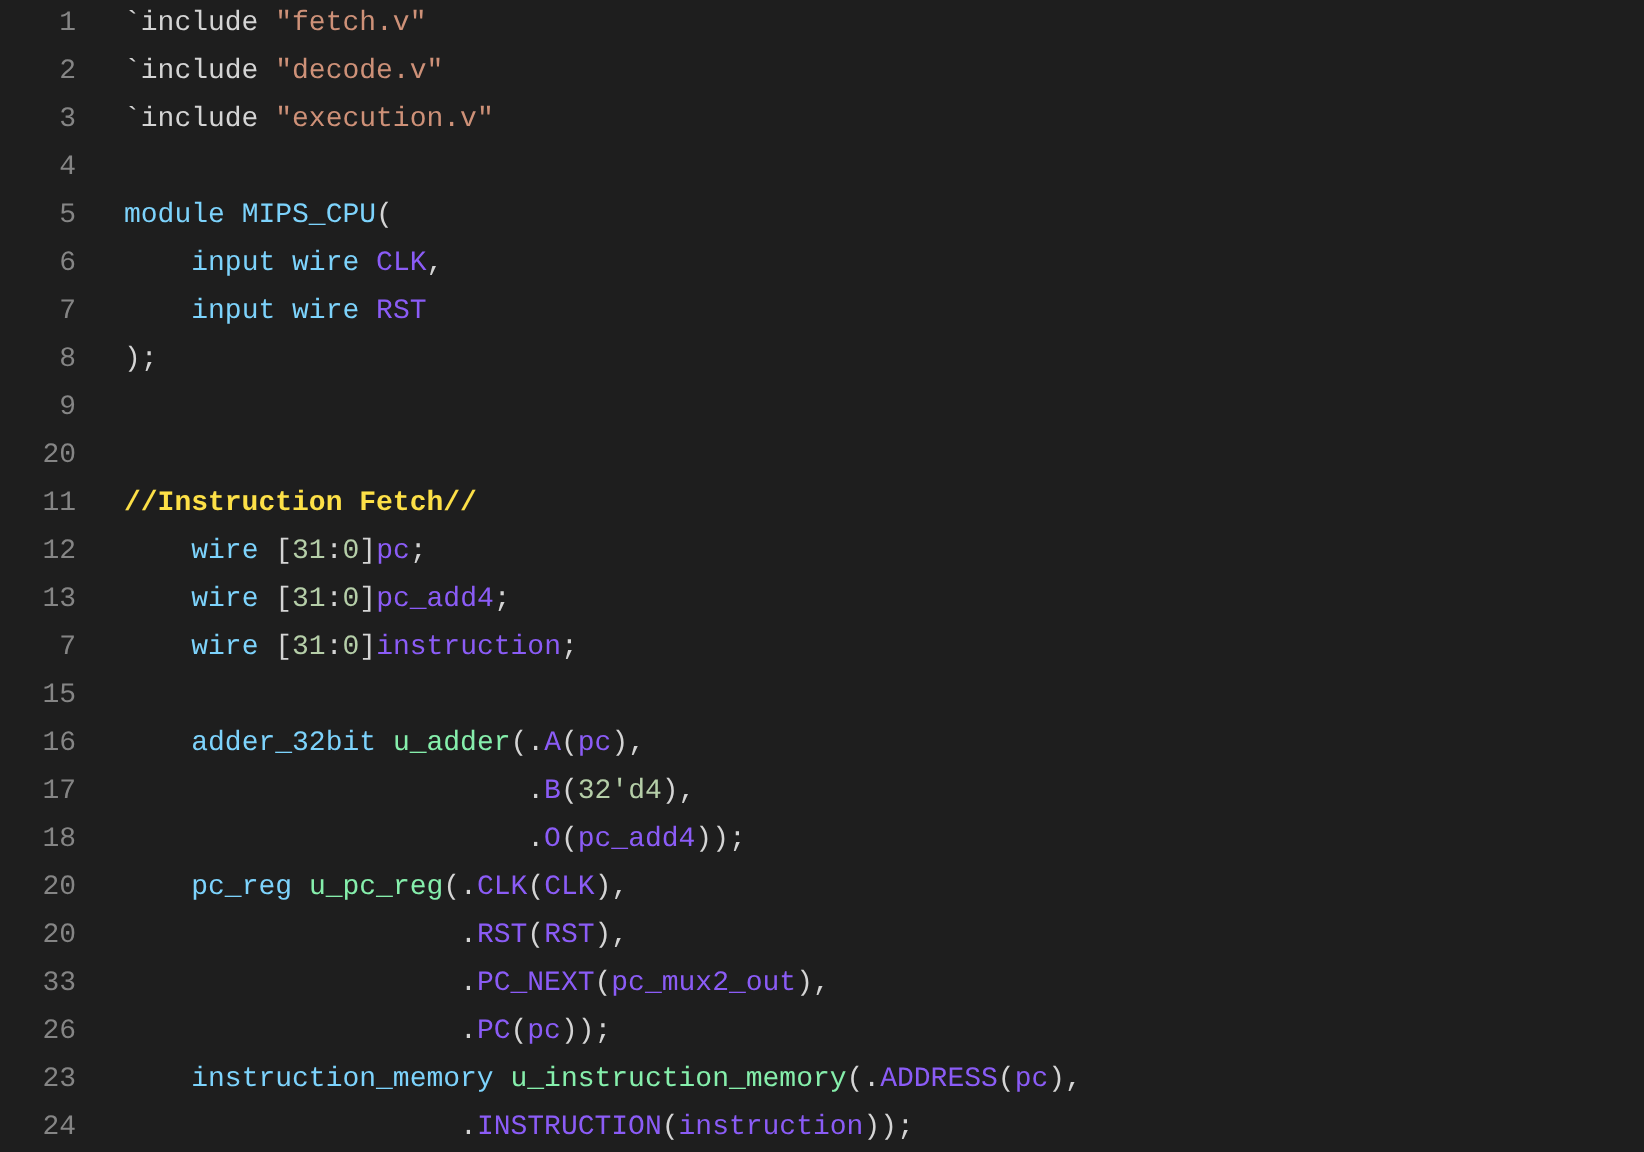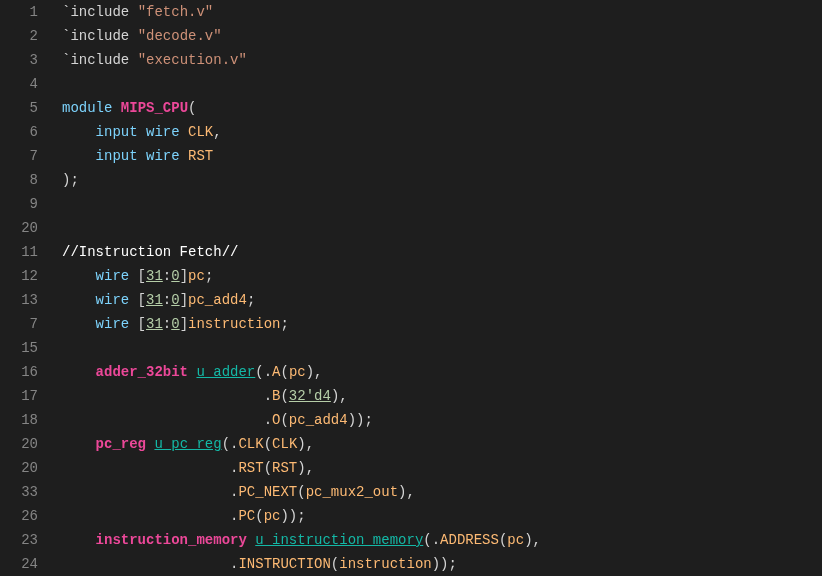--- a/index.html
+++ b/index.html
@@ -35,27 +35,27 @@
   .code {
     flex: 1;
     background: #1e1e1e;
     white-space: pre;
     padding-left: 6px;
   }
   .code .line {
     height: 24px;
     display: block;
   }
-  .tok-comment { color: #ffffff; }
+  .tok-comment { color: #fde047; font-weight: bold; }
   .tok-string  { color: #ce9178; }
   .tok-keyword { color: #7dd3fc; }
-  .tok-module  { color: #ec4899; font-weight: bold; }
-  .tok-func    { color: #14b8a6; text-decoration: underline; }
-  .tok-number  { color: #b5cea8; text-decoration: underline; }
-  .tok-ident   { color: #fdba74; }
+  .tok-module  { color: #7dd3fc; }
+  .tok-func    { color: #86efac; }
+  .tok-number  { color: #b5cea8; }
+  .tok-ident   { color: #8b5cf6; }
   .tok-plain   { color: #d4d4d4; }
 </style>
 </head>
 <body>
 
 <div class="editor">
   <div class="gutter">
       <span class="ln">1</span>
       <span class="ln">2</span>
       <span class="ln">3</span>

